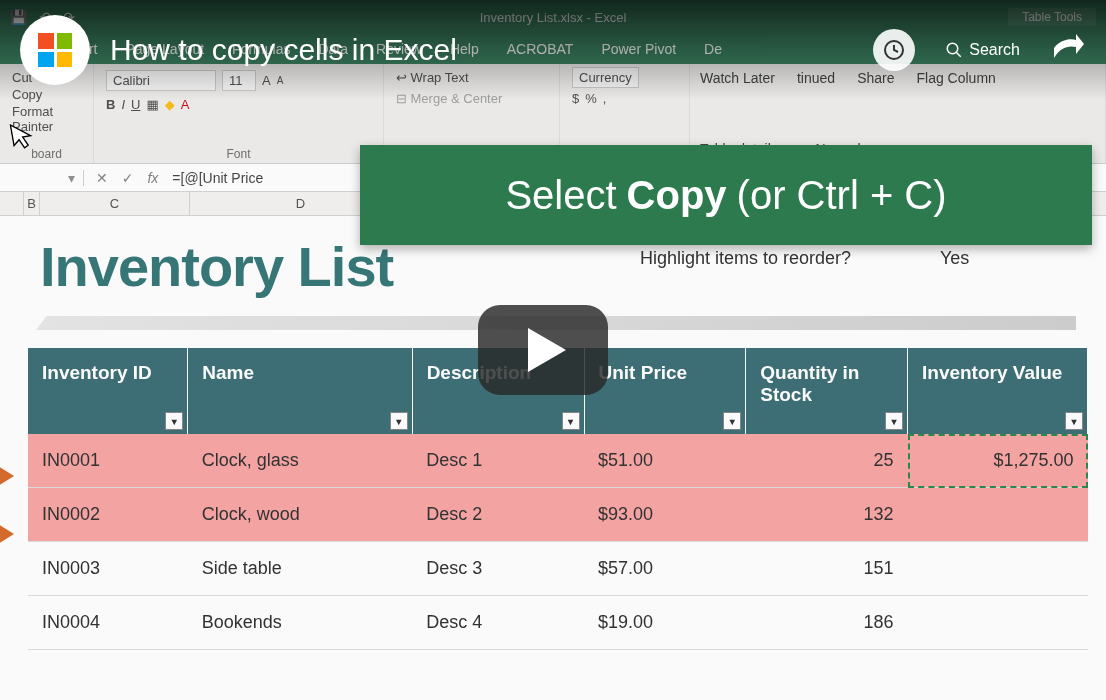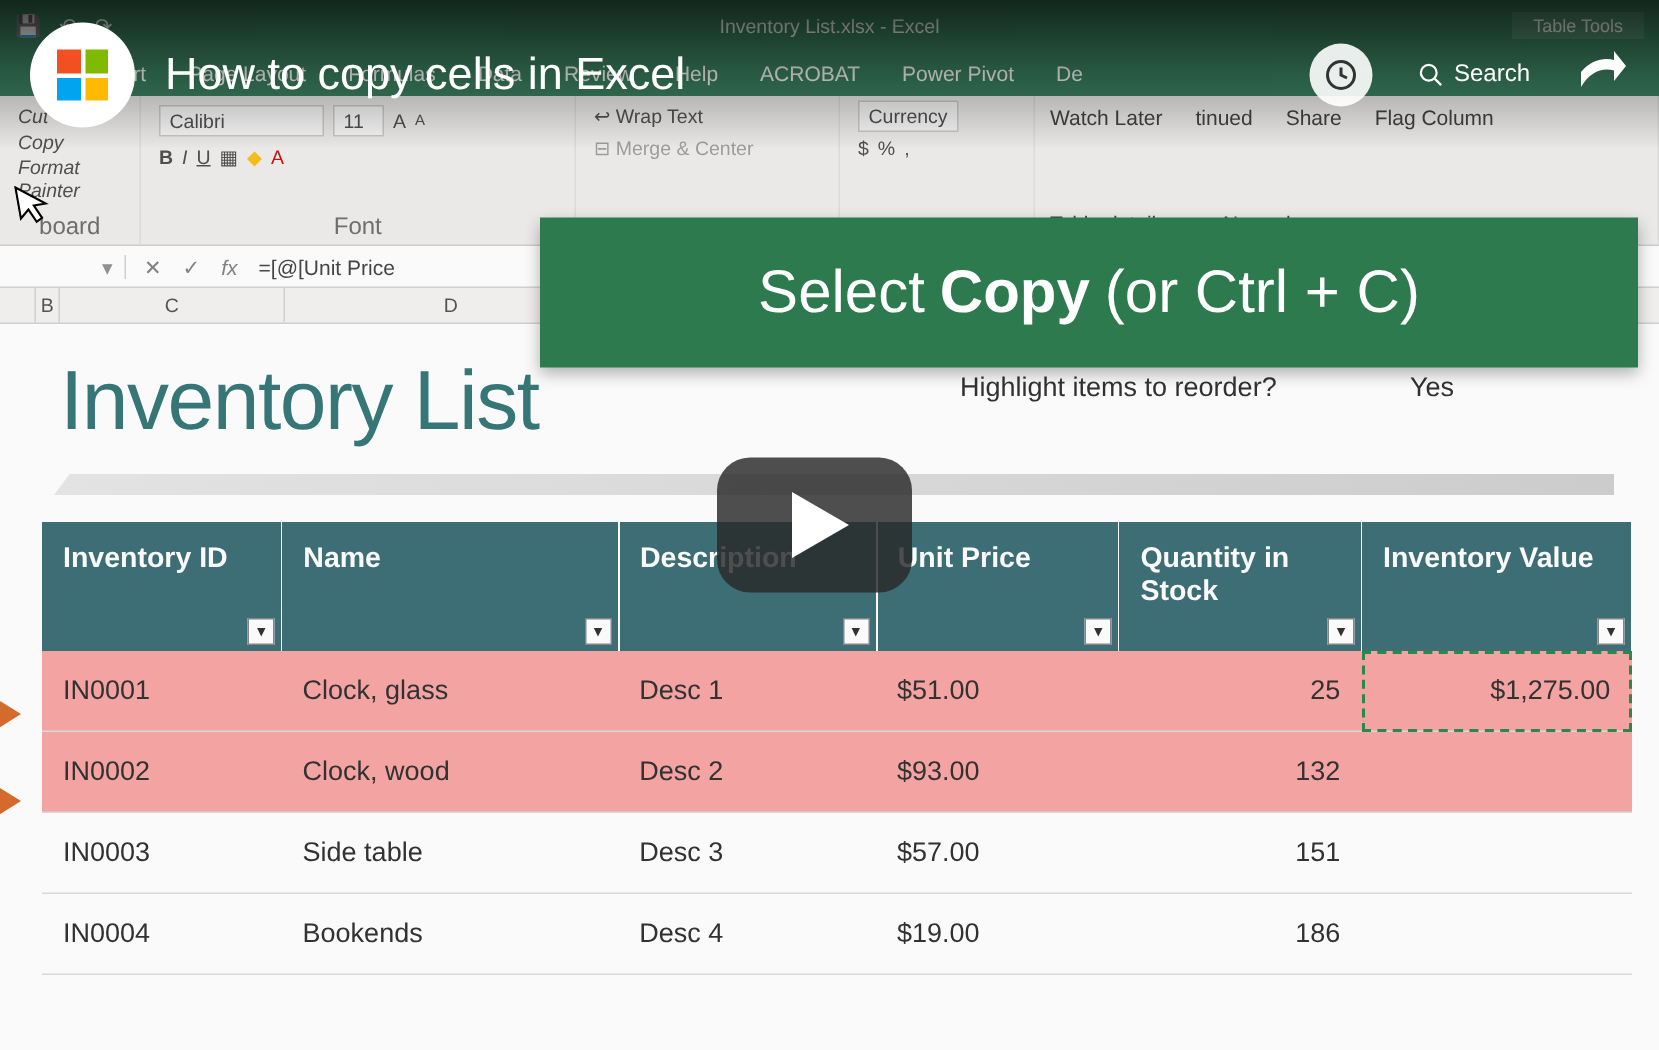--- a/index.html
+++ b/index.html
@@ -32,23 +32,23 @@
     .qa-toolbar { display:flex; gap:12px; align-items:center; margin-right: auto; }
     .qa-toolbar span { font-size:14px; }
     .titlebar-center { position:absolute; left:50%; transform:translateX(-50%); }
     .titlebar-right { display:flex; gap:40px; align-items:center;}
     .table-tools { background: rgba(255,255,255,0.12); padding: 2px 14px; font-size:12px; }
 
     .menubar { height: 30px; background: #0e6b3f; color:#fff; display:flex; align-items:center; gap: 28px; padding: 0 36px; font-size:14px; opacity:0.82; }
 
     .ribbon { height: 100px; background: #f3f2f1; border-bottom:1px solid #d0d0d0; display:flex; font-size:13px; color:#444; filter: brightness(0.98); opacity: 0.92;}
     .ribbon-group { border-right:1px solid #e0e0e0; padding: 6px 12px 2px; display:flex; flex-direction:column; justify-content:space-between; }
-    .ribbon-group-label { text-align:center; font-size:16px; color:#666; }
+    .ribbon-group-label { text-align:center; font-size:12px; color:#666; }
     .clipboard-group { width: 94px; }
-    .clipboard-btns { display:flex; flex-direction:column; gap:2px; align-items:flex-start;font-style:italic; }
+    .clipboard-btns { display:flex; flex-direction:column; gap:2px; align-items:flex-start; }
     .font-group { width: 290px; }
     .font-row { display:flex; gap:6px; align-items:center; margin-bottom:6px; }
     .font-select { border:1px solid #ccc; background:#fff; padding:2px 6px; font-size:13px; }
     .align-group { width: 176px; }
     .number-group { width: 130px; }
     .styles-group { width: 160px; display:flex; flex-direction:row; align-items:flex-start; gap:10px; padding-top:6px;}
     .styles-item { display:flex; flex-direction:column; align-items:center; font-size:12px; gap:2px;}
     .style-icon { width:32px; height:32px; background:#fff; border:1px solid #ccc; }
     .tablestyle-group { flex:1; padding:6px 10px; }
 
@@ -57,21 +57,21 @@
     .fx-area { display:flex; gap:14px; padding: 0 12px; align-items:center; color:#777;}
     .fx-text { color:#333; }
 
     .col-headers { height: 24px; display:flex; background:#f3f2f1; border-bottom:1px solid #d0d0d0; font-size:13px; color:#444; opacity:0.9;}
     .col-h { border-right:1px solid #d0d0d0; display:flex; align-items:center; justify-content:center; }
     .col-a{width:24px;} .col-b{width:16px;} .col-c{width:150px;} .col-d{width:222px;} .col-e{width:172px;}
     .col-f{width:160px;} .col-g{width:160px;} .col-h2{width:178px; background:#d8e8e0;}
 
     .sheet { position:relative; }
     .title-row { display:flex; align-items:center; height: 100px; padding-left: 40px; }
-    .inv-title { font-size: 56px; font-weight: 400; color: #35797a; font-family: "Segoe UI Light", "Segoe UI", sans-serif; letter-spacing:-1px;}
+    .inv-title { font-size: 56px; font-weight: 700; color: #35797a; font-family: "Segoe UI Light", "Segoe UI", sans-serif; letter-spacing:-1px;}
     .reorder-label { position:absolute; left: 640px; top: 32px; font-size:18px; color:#333; }
     .reorder-val { position:absolute; left: 940px; top: 32px; font-size:18px; color:#333; }
     .title-underline { height:14px; margin:0 30px 0 36px; background: linear-gradient(to right, #e8e8e8, #d0d0d0); clip-path: polygon(0 100%, 100% 100%, 100% 0, 1% 0); }
 
     .data-table { margin: 18px 0 1px 28px; width: 1060px; border-collapse: collapse; font-size:18px; }
     .data-table th { background:#3d7178; color:#fff; text-align:left; padding: 14px 14px 28px; font-weight:600; font-size:19px; border-right:1px solid rgba(255,255,255,0.2); position:relative; vertical-align:top;}
     .data-table th .filter-btn { position:absolute; bottom:4px; right:4px; width:18px; height:18px; background:#fff; border:1px solid #888; display:flex; align-items:center; justify-content:center; font-size:10px; color:#333;}
     .data-table td { padding: 16px 14px; border-bottom:1px solid #ddd; color:#333;}
     .data-table tr.alt td { background: #fca5a5; }
     .col-id{width:158px;} .col-name{width:222px;} .col-desc{width:170px;} .col-price{width:160px;} .col-qty{width:160px; text-align:right;} .col-val{width:178px; text-align:right;}

